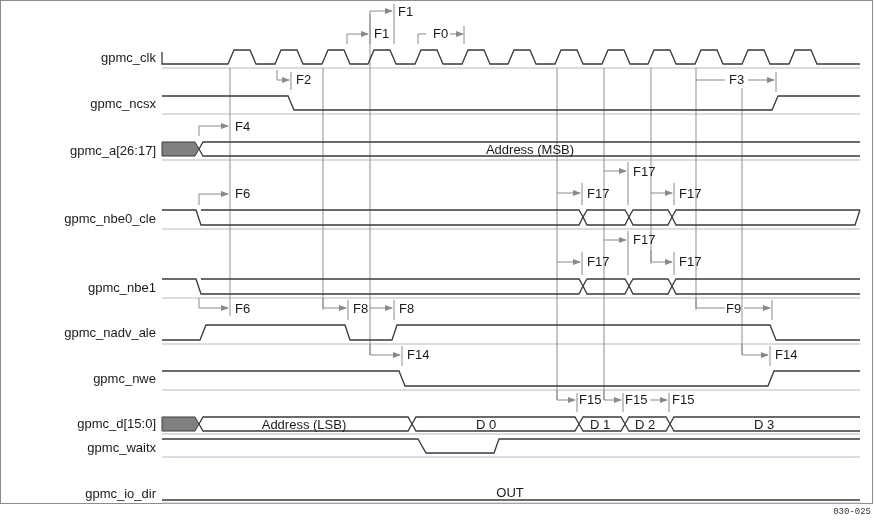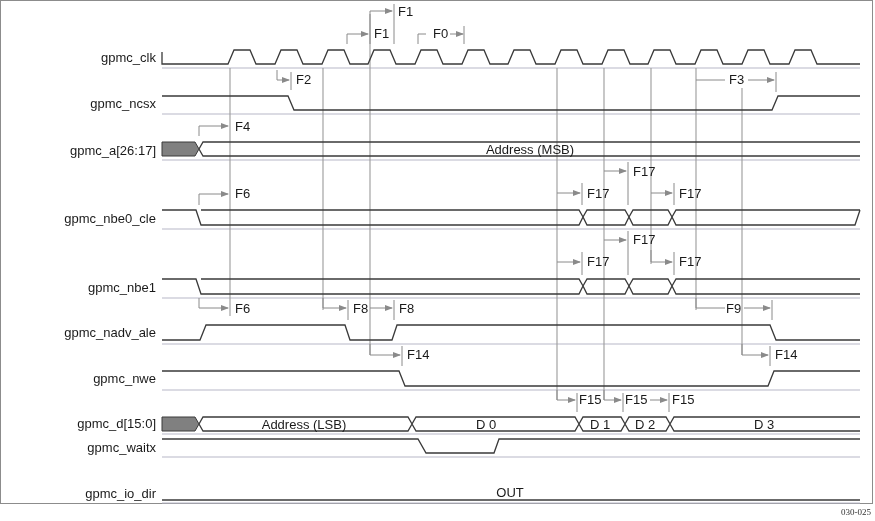--- a/index.html
+++ b/index.html
@@ -9,21 +9,21 @@
            border: 1px solid #8c8c8c; box-sizing: border-box; background: #fff; }
   svg { position: absolute; left: 0; top: 0; }
   .lbl { font-size: 13px; fill: #1a1a1a; font-family: "Liberation Sans", sans-serif; }
   .tlbl { font-size: 13px; fill: #1a1a1a; font-family: "Liberation Sans", sans-serif; }
   .bus { font-size: 13px; fill: #1a1a1a; font-family: "Liberation Sans", sans-serif; }
   .sig { stroke: #3a3a3a; stroke-width: 1.3; fill: none; }
   .base { stroke: #b8b8c8; stroke-width: 1.2; fill: none; }
   .guide { stroke: #9a9a9a; stroke-width: 1.1; fill: none; }
   .arr { stroke: #8a8a8a; stroke-width: 1; fill: none; }
   .ref { position: absolute; right: 4px; top: 507px; font-size: 9px; color: #333;
-         font-family: Liberation Serif, serif; margin-left: 48px; }
+         font-family: Liberation Mono, monospace; margin-left: 48px; }
 </style>
 </head>
 <body>
 
 <div id="frame"></div>
 
 <svg width="875" height="521" viewBox="0 0 875 521">
   <defs>
     <marker id="ah" markerWidth="8" markerHeight="6" refX="7" refY="3" orient="auto" markerUnits="userSpaceOnUse">
       <path d="M0,0 L8,3 L0,6 Z" fill="#8a8a8a"></path>

